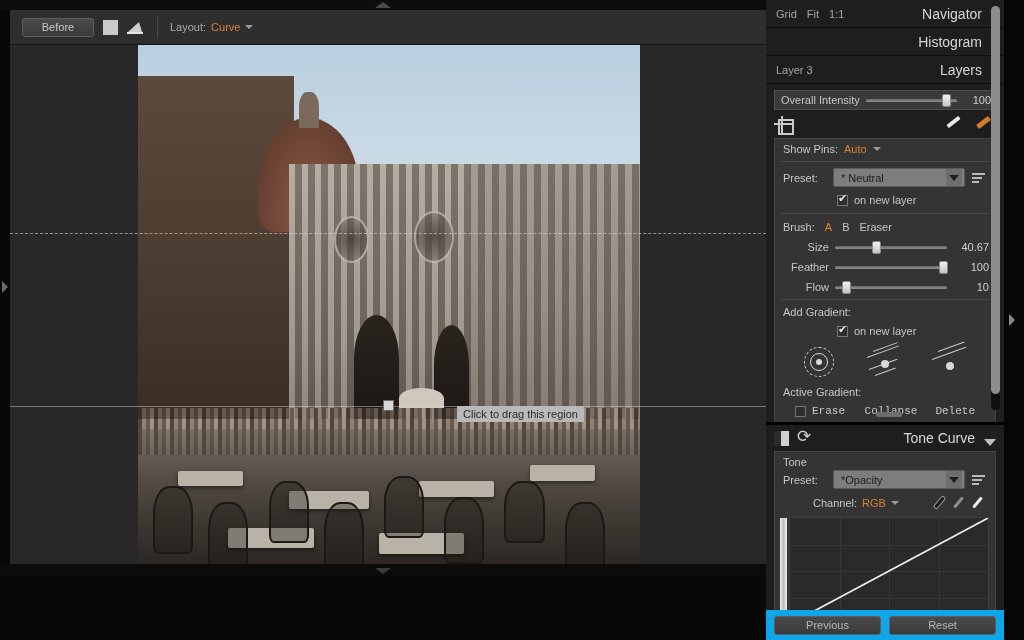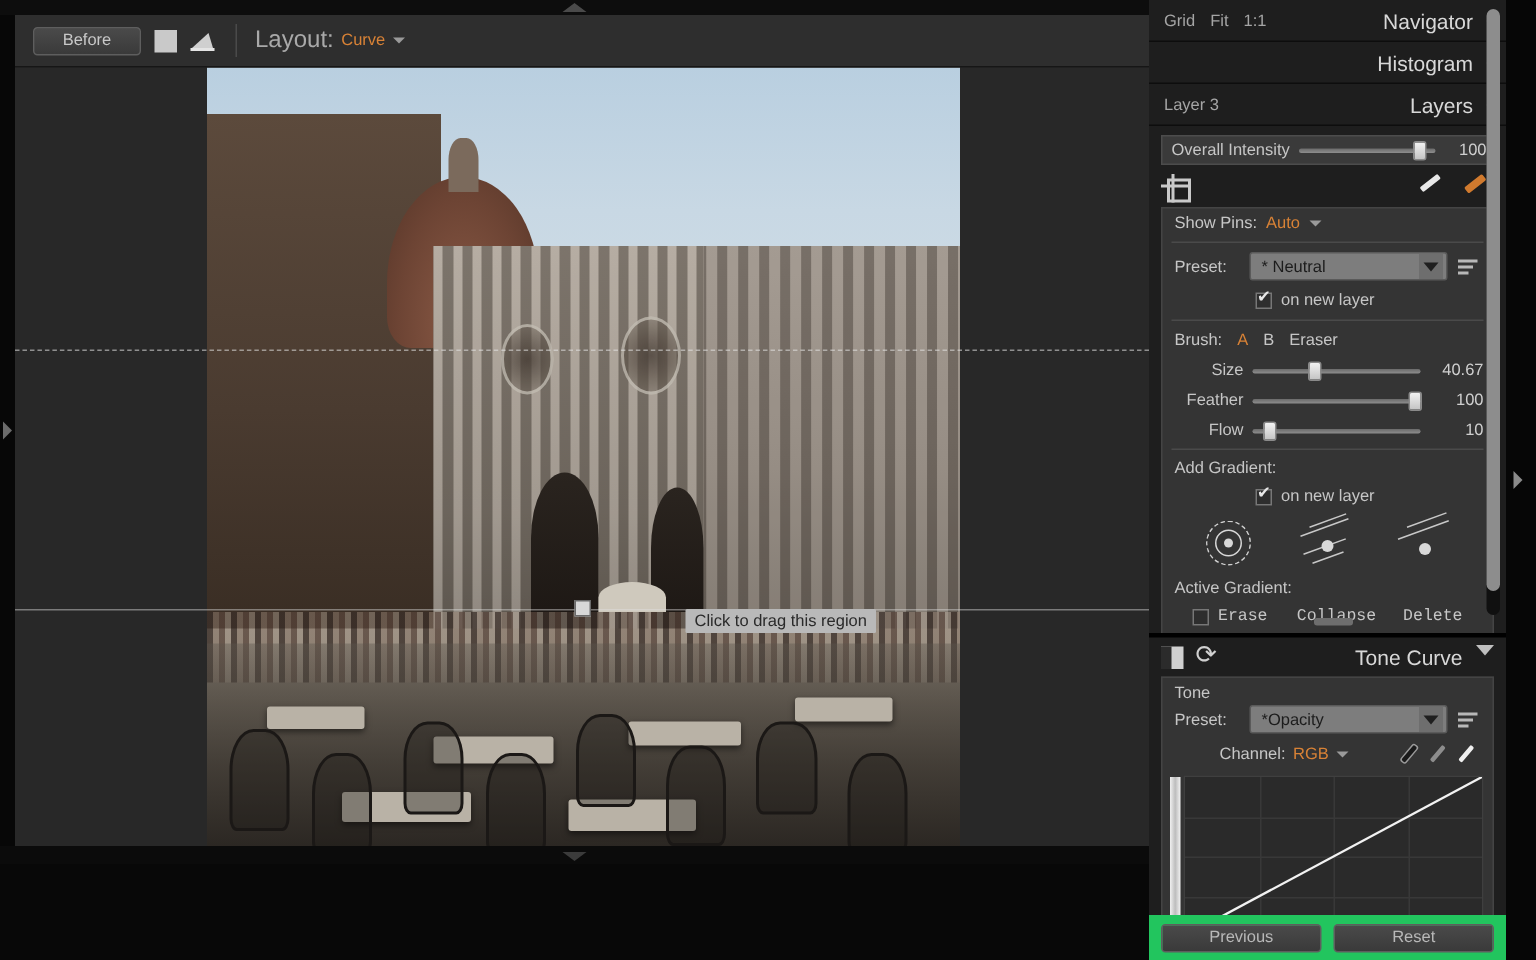--- a/index.html
+++ b/index.html
@@ -78,21 +78,21 @@
     margin-left: 9px;
     cursor: pointer;
   }
   .icon-soft {
     width: 20px; height: 16px; margin-left: 7px;
     position: relative; cursor: pointer;
   }
   .tb-divider {
     width: 1px; height: 22px; background: #4a4a4a; margin: 0 12px;
   }
-  .tb-label { color: #a9a9a9; font-size: 16px; }
+  .tb-label { color: #a9a9a9; font-size: 11px; }
   .tb-value { color: #d88236; font-size: 11px; margin-left: 5px; }
   .caret-dn {
     display: inline-block; width: 0; height: 0; margin-left: 5px;
     border-left: 4px solid transparent; border-right: 4px solid transparent;
     border-top: 4px solid #9a9a9a; vertical-align: middle;
   }
 
   .canvas {
     position: absolute; left: 10px; top: 45px; right: 0; bottom: 12px;
     background: #282828;
@@ -441,21 +441,21 @@
   }
   .curve-grid-v { position:absolute; top:0; bottom:0; width:1px; background:#383838; }
   .curve-grid-h { position:absolute; left:0; right:0; height:1px; background:#383838; }
   .curve-line {
     position:absolute; left:0; bottom:0; width:100%; height:100%;
     pointer-events:none;
   }
 
   .bottom-btns {
     position:absolute; left:0; bottom:0; width:238px; height:30px;
-    background:#22c55e; display:flex; align-items:center; gap:8px; padding: 0 8px;
+    background:#0ea5e9; display:flex; align-items:center; gap:8px; padding: 0 8px;
   }
   .btn-wide {
     flex:1; height:19px; background: linear-gradient(#4a4a4a,#3a3a3a);
     border:1px solid #5e5e5e; border-radius:3px;
     color:#b8b8b8; font-size:11px;
     display:flex; align-items:center; justify-content:center; cursor:pointer;
   }
 
   .vscroll {
     position:absolute; right: 4px; top: 6px; width: 9px; height: 404px;
@@ -731,21 +731,21 @@
         </div>
       </div>
       <div class="hgrip"></div>
 
       <div class="tone-curve-panel">
         <div class="tcv-head">
           <div class="tcv-icons">
             <span class="half-ic"></span>
             <span class="refresh-ic"></span>
           </div>
-          <div style="display:flex; align-items:flex-start;">
+          <div style="display:flex; align-items:flex-end;">
             <span class="tcv-title">Tone Curve</span>
             <span class="tri-down-ph"></span>
           </div>
         </div>
 
         <div class="tone-box">
           <div class="tone-lbl">Tone</div>
 
           <div class="sp-row" style="padding-top:0;">
             <span class="sp-label" style="width:44px;">Preset:</span>

